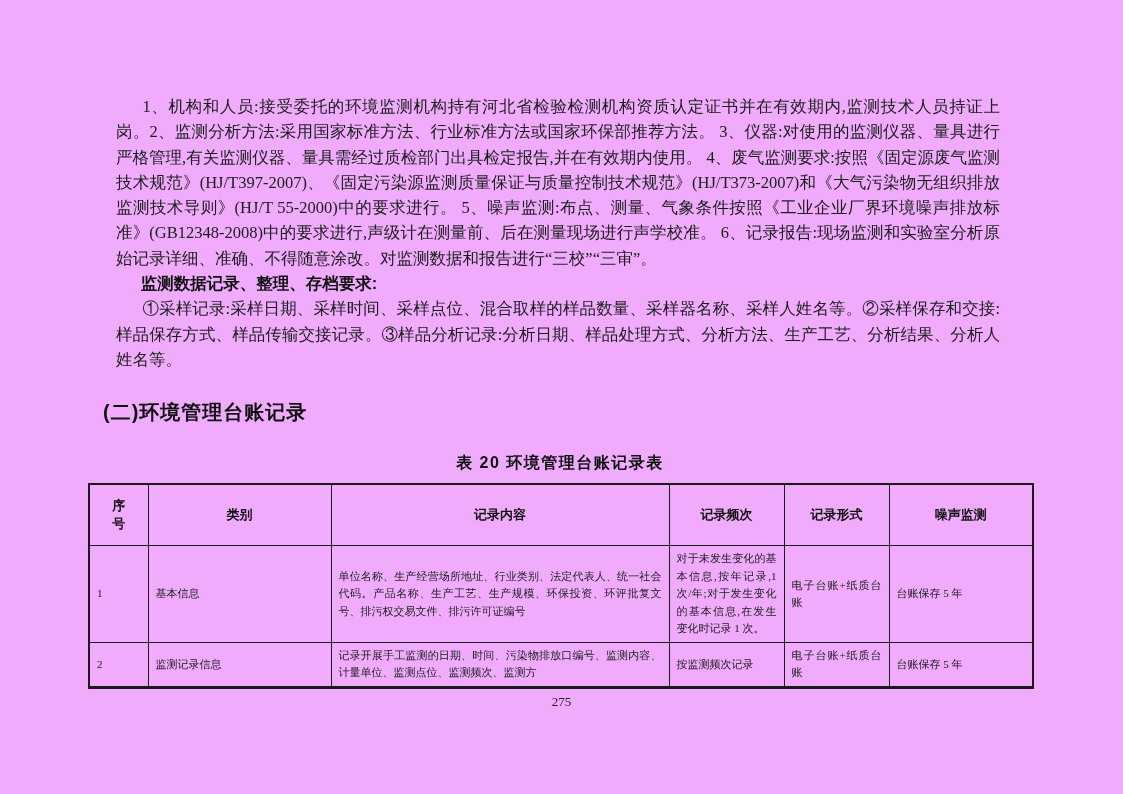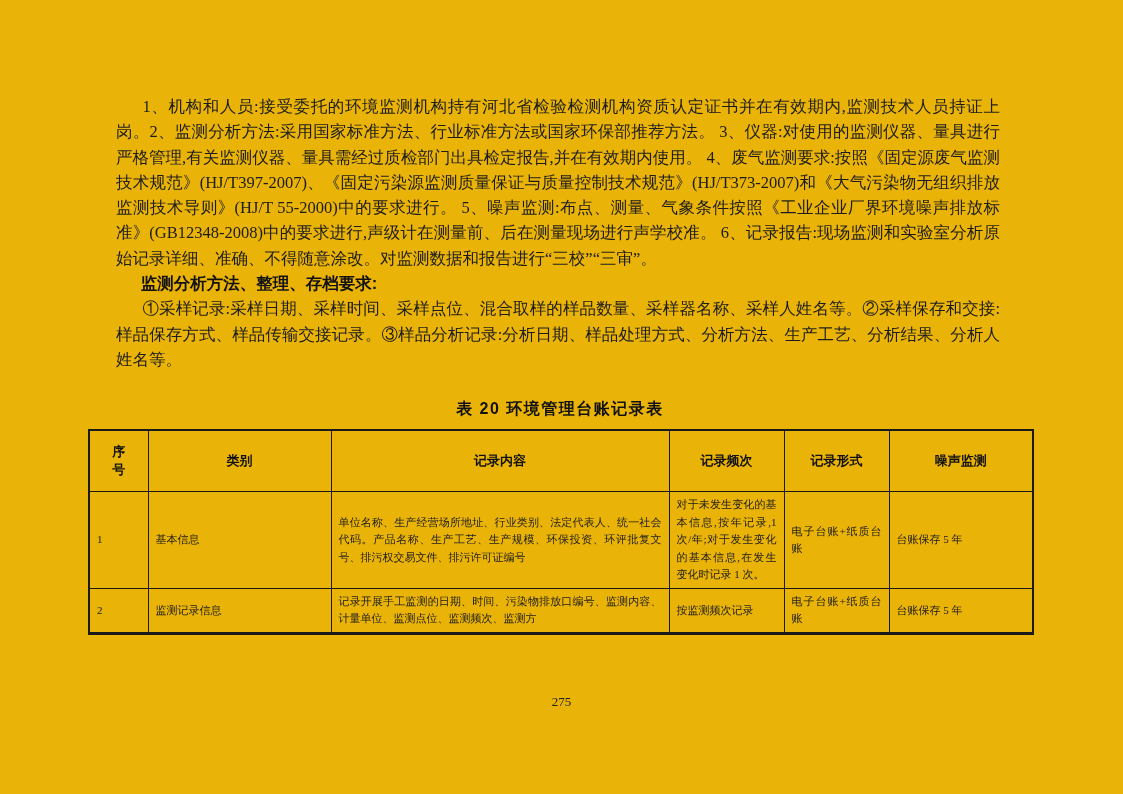--- a/index.html
+++ b/index.html
@@ -3,21 +3,21 @@
 <meta charset="utf-8">
 <style>
   * { margin: 0; padding: 0; box-sizing: border-box; }
   html, body { background: #ffffff; }
   body {
     width: 1123px; height: 794px;
     position: relative; overflow: hidden;
     font-family: "Liberation Serif", serif;
     color: #1c1c1c;
   }
-  .page { position: absolute; inset: 0; background: #eab308; }
+  .page { position: absolute; inset: 0; background: #f0abfc; }
   .content { position: absolute; left: 88px; top: 94px; width: 944px; }
 
   .para {
     margin-left: 28px; width: 884px;
     font-size: 16.5px; line-height: 25.3px;
     text-align: justify; text-indent: 1.6em;
     color: #1c1c1c;
   }
   .bold-heading {
     margin-left: 28px; width: 884px;
@@ -71,24 +71,25 @@
   }
 </style>
 </head>
 <body>
 
 <div class="page">
   <div class="content">
 
     <p class="para">1、机构和人员:接受委托的环境监测机构持有河北省检验检测机构资质认定证书并在有效期内,监测技术人员持证上岗。2、监测分析方法:采用国家标准方法、行业标准方法或国家环保部推荐方法。 3、仪器:对使用的监测仪器、量具进行严格管理,有关监测仪器、量具需经过质检部门出具检定报告,并在有效期内使用。 4、废气监测要求:按照《固定源废气监测技术规范》(HJ/T397-2007)、《固定污染源监测质量保证与质量控制技术规范》(HJ/T373-2007)和《大气污染物无组织排放监测技术导则》(HJ/T 55-2000)中的要求进行。 5、噪声监测:布点、测量、气象条件按照《工业企业厂界环境噪声排放标准》(GB12348-2008)中的要求进行,声级计在测量前、后在测量现场进行声学校准。 6、记录报告:现场监测和实验室分析原始记录详细、准确、不得随意涂改。对监测数据和报告进行“三校”“三审”。</p>
 
-    <p class="bold-heading">监测分析方法、整理、存档要求:</p>
+    <p class="bold-heading">监测数据记录、整理、存档要求:</p>
 
     <p class="para">①采样记录:采样日期、采样时间、采样点位、混合取样的样品数量、采样器名称、采样人姓名等。②采样保存和交接:样品保存方式、样品传输交接记录。③样品分析记录:分析日期、样品处理方式、分析方法、生产工艺、分析结果、分析人姓名等。</p>
 
+    <h2 class="section-heading">(二)环境管理台账记录</h2>
 
     <div class="table-caption">表 20  环境管理台账记录表</div>
 
     <table class="ledger">
       <colgroup>
         <col style="width:59px">
         <col style="width:183px">
         <col style="width:338px">
         <col style="width:115px">
         <col style="width:105px">

